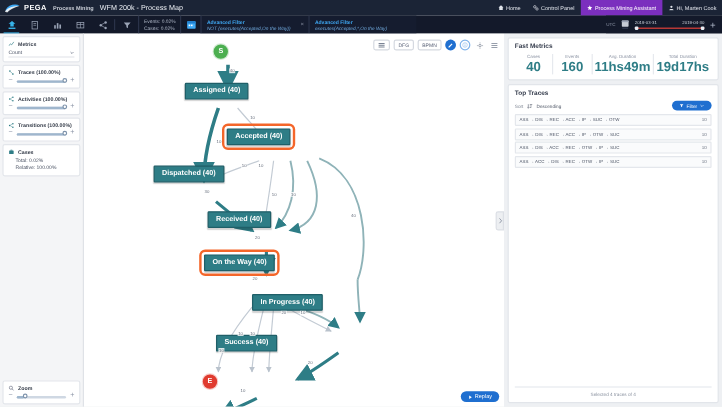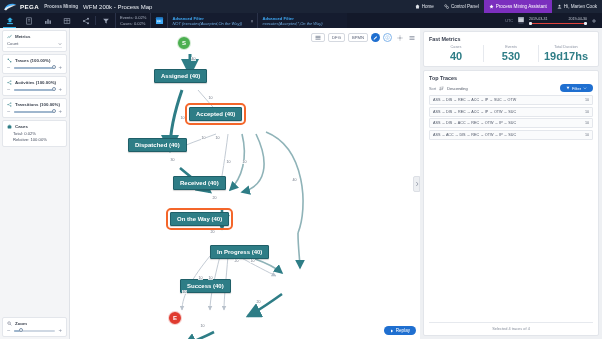--- a/index.html
+++ b/index.html
@@ -598,21 +598,25 @@
 
     <div class="rcard">
       <h3>Fast Metrics</h3>
       <div class="metrics">
         <div class="metric">
           <div class="mlabel">Cases</div>
           <div class="mval">40</div>
         </div>
         <div class="metric">
           <div class="mlabel">Events</div>
-          <div class="mval">530</div>
+          <div class="mval">160</div>
+        </div>
+        <div class="metric">
+          <div class="mlabel">Avg. Duration</div>
+          <div class="mval">11hs49m</div>
         </div>
         <div class="metric">
           <div class="mlabel">Total Duration</div>
           <div class="mval">19d17hs</div>
         </div>
       </div>
     </div>
 
     <div class="rcard traces-card">
       <h3>Top Traces</h3>

